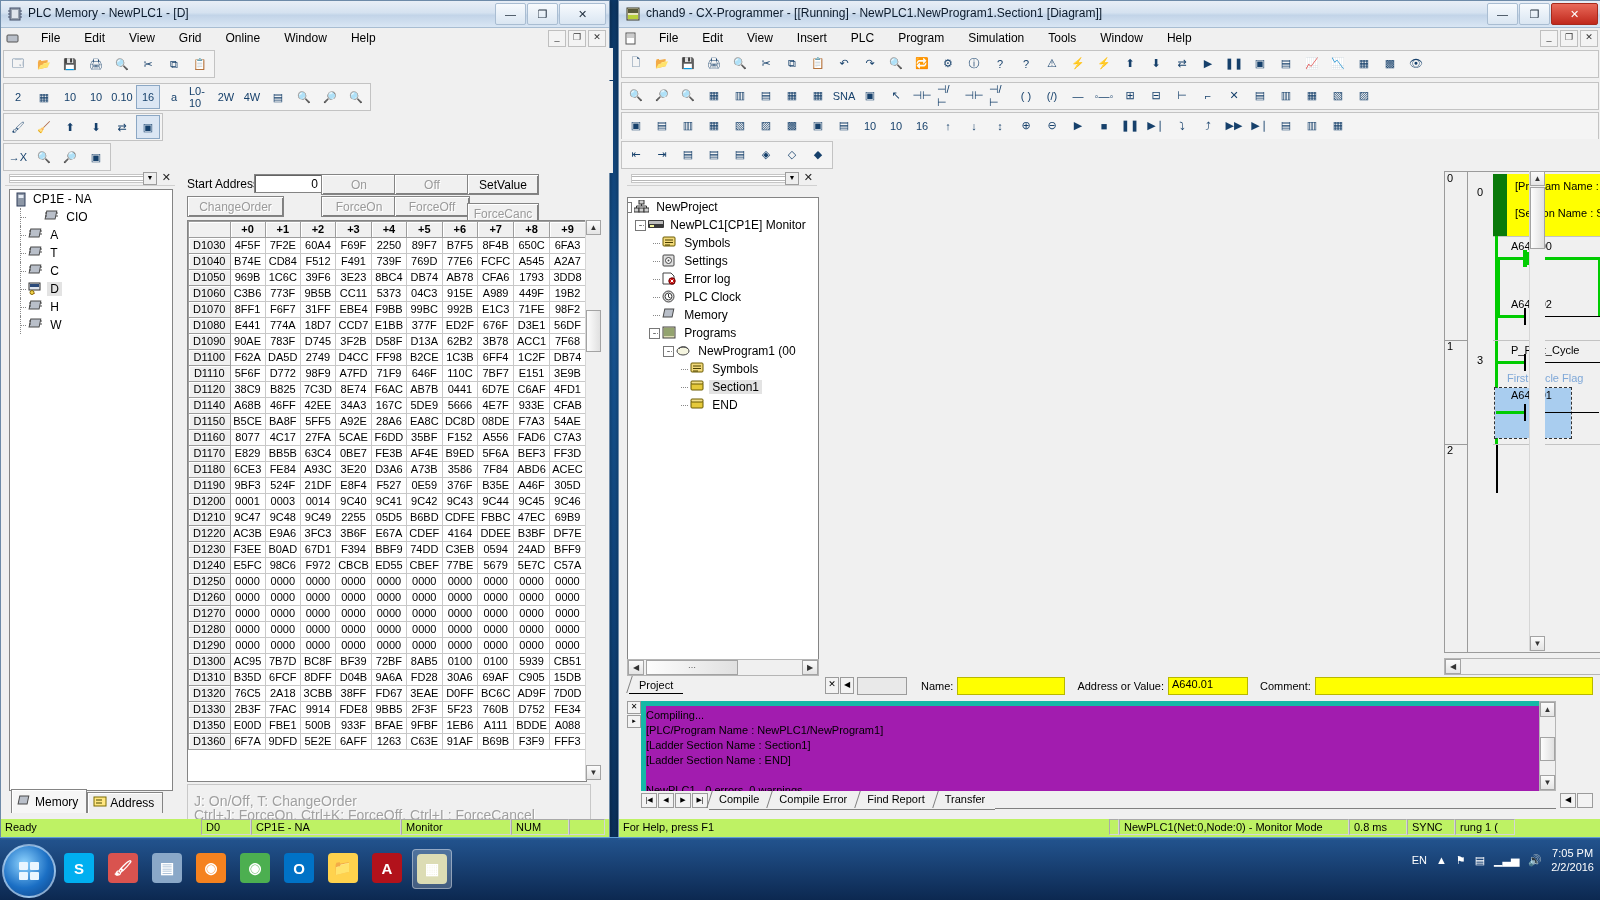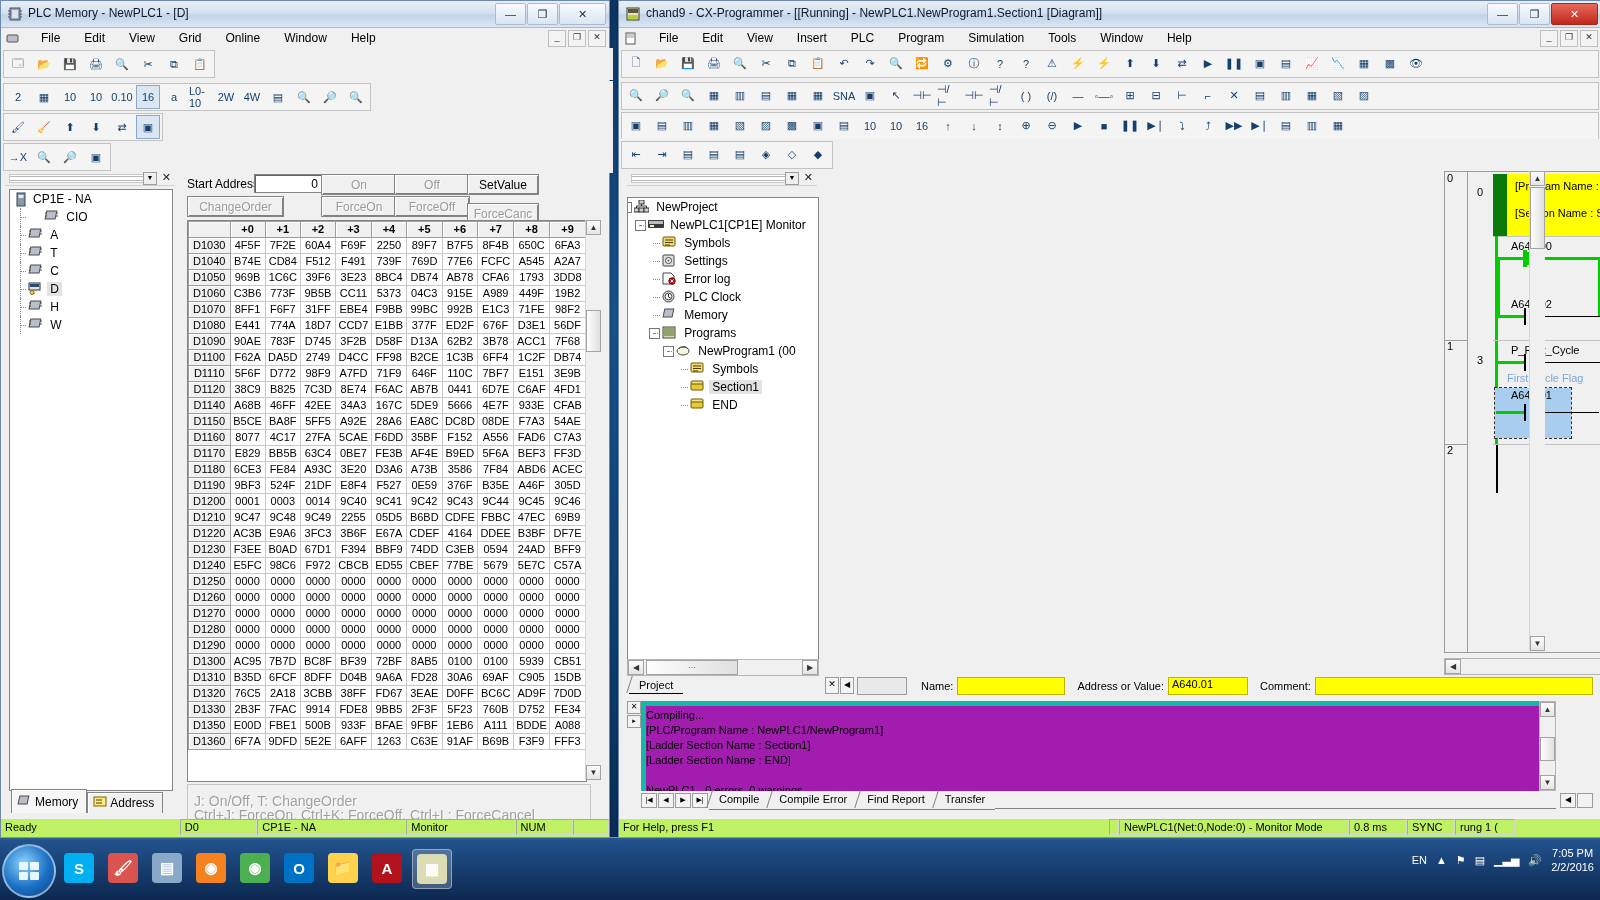--- a/index.html
+++ b/index.html
@@ -805,21 +805,21 @@
       <div class="sbtn" style="width:13px;height:13px;position:absolute;bottom:0;">▼</div>
     </div>
 
     <div class="hintbox" style="position:absolute;left:186px;top:783px;width:390px;height:30px;">
       <div>J: On/Off,   T: ChangeOrder</div>
       <div>Ctrl+J: ForceOn,   Ctrl+K: ForceOff,   Ctrl+L: ForceCancel</div>
     </div>
 
     <div class="statusbar" style="position:absolute;left:0;top:818px;width:608px;">
       <div class="sb-cell" style="width:180px;border:none;">Ready</div>
-      <div class="sb-cell" style="width:78px;">D0</div>
+      <div class="sb-cell" style="width:50px;margin-left:20px;">D0</div>
       <div class="sb-cell" style="width:150px;">CP1E - NA</div>
       <div class="sb-cell" style="width:110px;">Monitor</div>
       <div class="sb-cell" style="width:58px;">NUM</div>
       <div class="sb-cell" style="width:36px;"></div>
     </div>
   </div>
 </div>
 
 <div class="win" id="cxp">
   <div class="body">

